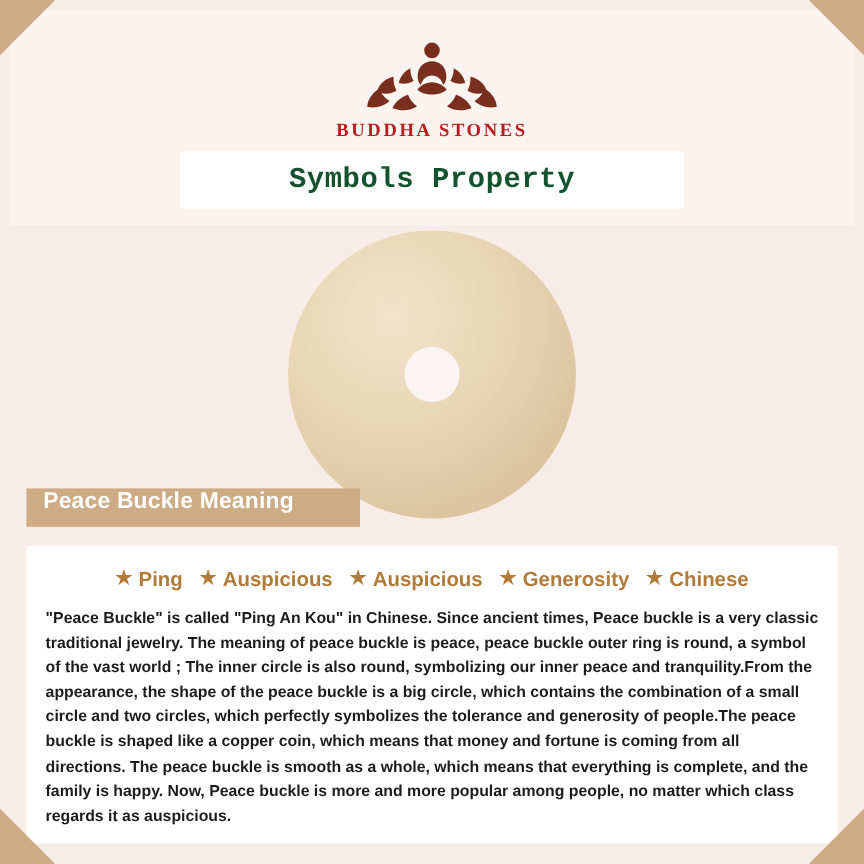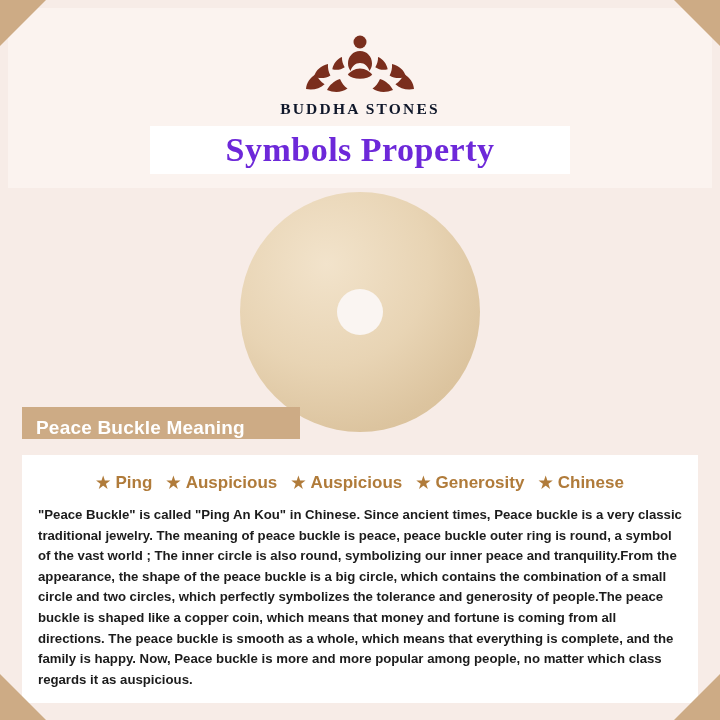--- a/index.html
+++ b/index.html
@@ -78,40 +78,40 @@
   }
   .logo-mark {
     display: block;
     margin: 0 auto;
   }
   .brand-name {
     margin-top: 4px;
     font-size: 15.5px;
     font-weight: bold;
     letter-spacing: 2.2px;
-    color: #0f172a;
+    color: #b91c1c;
     font-family: "Liberation Serif", serif;
   }
   .title-band {
     position: absolute;
     top: 126px;
     left: 150px;
     width: 420px;
     height: 48px;
     background: #ffffff;
     z-index: 4;
     display: flex;
     align-items: center;
     justify-content: center;
   }
   .title-band .title-text {
-    font-family: Liberation Serif, serif;
-    font-weight: bold;
-    font-size: 34px;
-    color: #6d28d9;
+    font-family: Liberation Mono, monospace;
+    font-weight: bold;
+    font-size: 24px;
+    color: #14532d;
     letter-spacing: 0.5px;
   }
   
   .disc-area {
     position: absolute;
     top: 188px;
     left: 8px;
     width: 704px;
     height: 212px;
     z-index: 2;
@@ -139,21 +139,21 @@
   
   .section-bar {
     position: absolute;
     top: 407px;
     left: 22px;
     width: 278px;
     height: 32px;
     background: #cdab85;
     z-index: 6;
     display: flex;
-    align-items: flex-end;
+    align-items: flex-start;
   }
   .section-bar-text {
     color: #ffffff;
     font-size: 19px;
     font-weight: bold;
     margin-left: 14px;
     letter-spacing: 0.2px;
   }
   
   .content-card {

